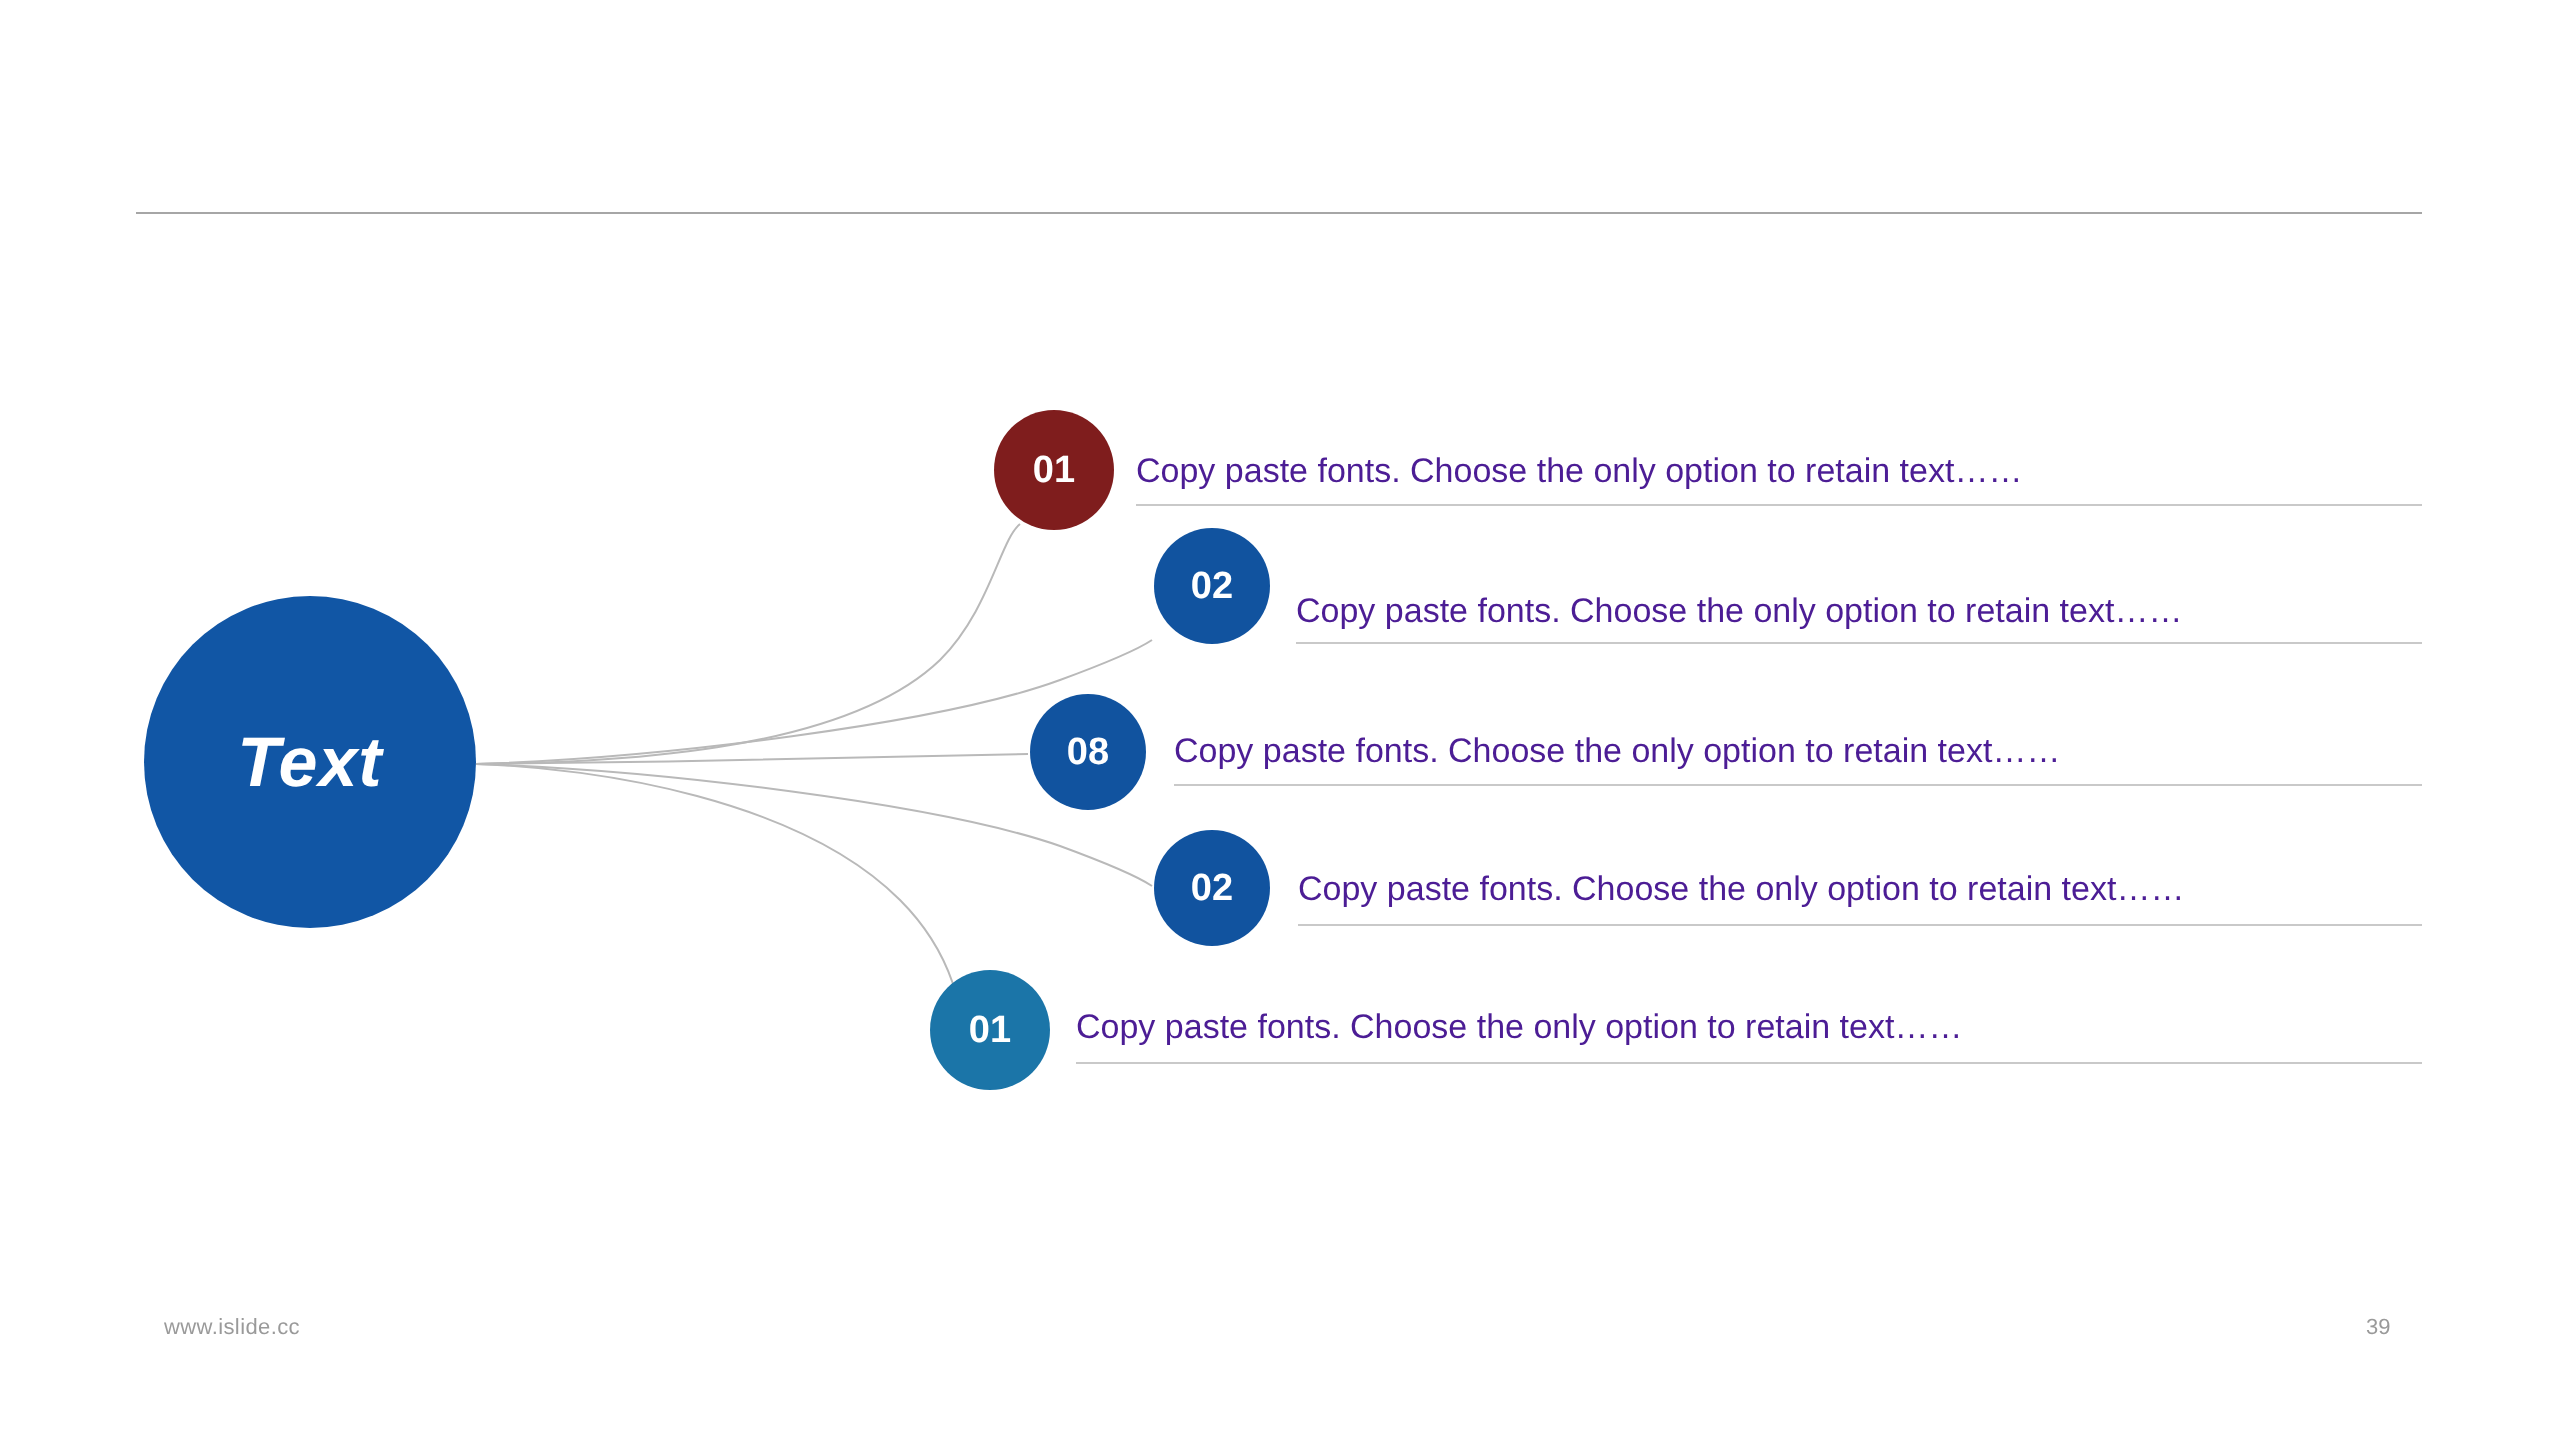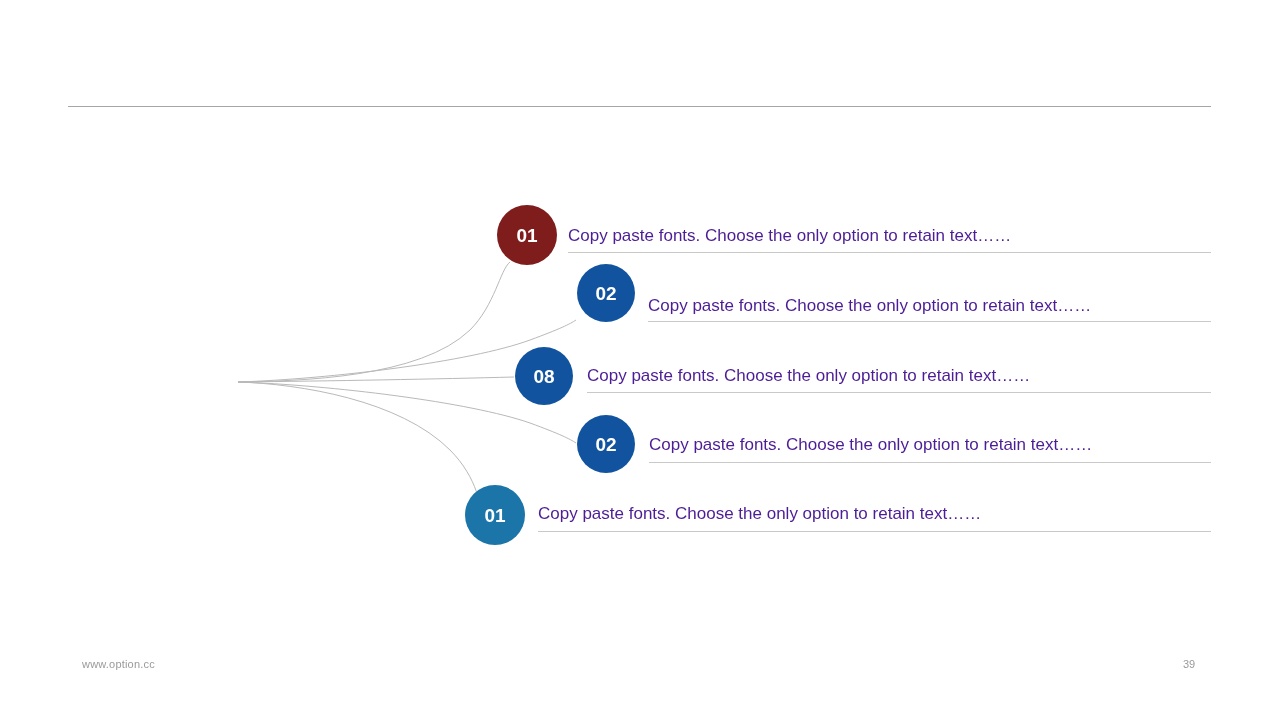--- a/index.html
+++ b/index.html
@@ -118,20 +118,23 @@
   <svg class="connectors" viewBox="0 0 1280 720" width="1280" height="720">
     <g fill="none" stroke="#b9b9b9" stroke-width="1">
       <path d="M 238 382 C 300 381 420 378 470 330 C 495 305 500 270 510 262"></path>
       <path d="M 238 382 C 330 379 470 362 530 340 C 560 329 570 324 576 320"></path>
       <path d="M 238 382 C 330 381 440 379 514 377"></path>
       <path d="M 238 382 C 330 385 470 402 530 423 C 560 434 570 439 576 443"></path>
       <path d="M 238 382 C 300 384 400 400 450 450 C 478 478 482 510 480 516"></path>
     </g>
   </svg>
 
+  <div class="hub" style="background: rgb(17, 86, 165);">
+    <span class="hub-label">Text</span>
+  </div>
 
   <div class="node" style="left: 497px; top: 205px; width: 60px; height: 60px; background: #7f1d1d;">
     <span>01</span>
   </div>
   <div class="item-text" style="left:568px; top:226px;">Copy paste fonts. Choose the only option to retain text……</div>
   <div class="item-rule" style="left:568px; top:252px; width:643px;"></div>
 
   <div class="node" style="left: 577px; top: 264px; width: 58px; height: 58px; background: rgb(17, 83, 159);">
     <span>02</span>
   </div>
@@ -149,16 +152,16 @@
   </div>
   <div class="item-text" style="left:649px; top:435px;">Copy paste fonts. Choose the only option to retain text……</div>
   <div class="item-rule" style="left:649px; top:462px; width:562px;"></div>
 
   <div class="node" style="left: 465px; top: 485px; width: 60px; height: 60px; background: rgb(27, 117, 168);">
     <span>01</span>
   </div>
   <div class="item-text" style="left:538px; top:504px;">Copy paste fonts. Choose the only option to retain text……</div>
   <div class="item-rule" style="left:538px; top:531px; width:673px;"></div>
 
-  <div class="footer-site">www.option.cc</div>
+  <div class="footer-site">www.islide.cc</div>
   <div class="footer-page">39</div>
 
 </div>
 
 </body></html>

